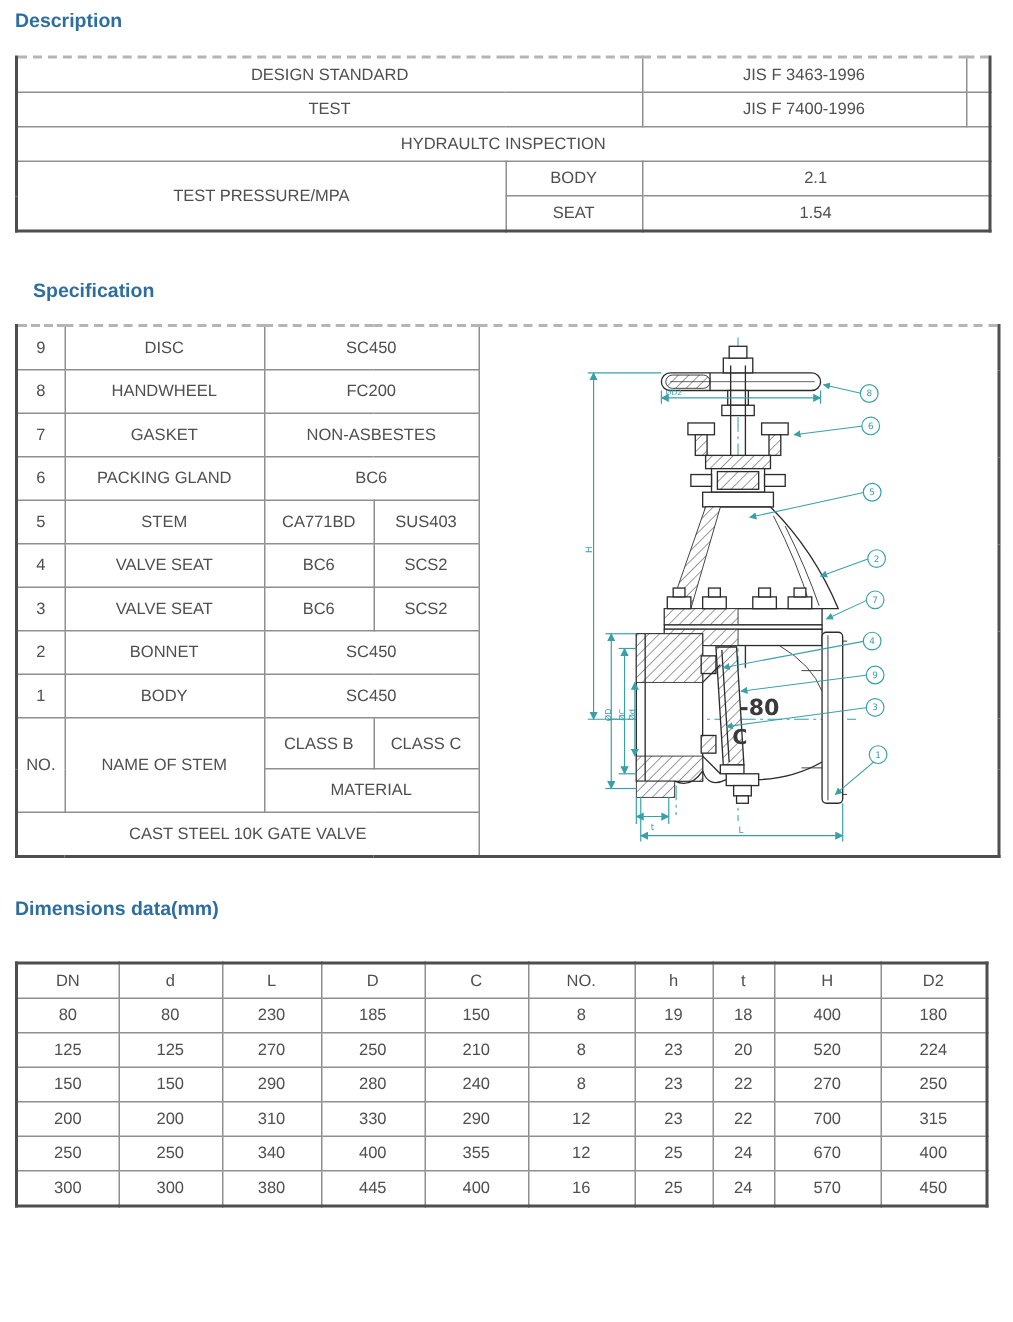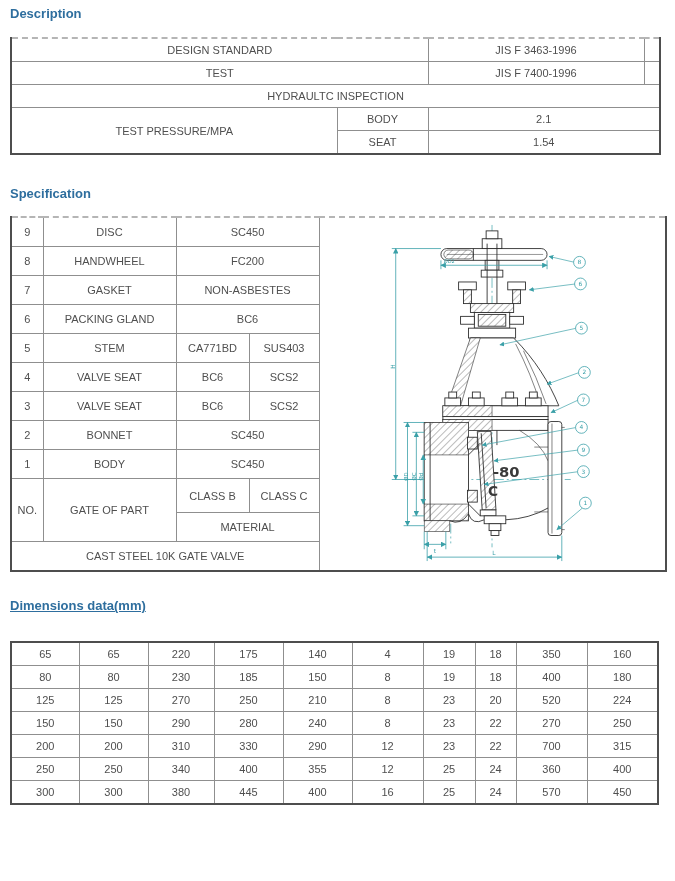--- a/index.html
+++ b/index.html
@@ -1,21 +1,21 @@
 <!DOCTYPE html>
 <html><head>
 <meta charset="utf-8">
 <style>
   html,body { margin:0; padding:0; background:#ffffff; }
   body { width:675px; font-family:"Liberation Sans", sans-serif; }
   .page { padding:4px 10px 8px 10px; }
   .heading { color:#2e6e9e; font-size:13px; font-weight:bold; margin:0; line-height:16px; }
   .h-desc { margin:2px 0 15px 0; }
-  .h-spec { margin:31px 0 14px 0; }
-  .h-dims { margin:26px 0 27px 0;text-decoration:underline; }
+  .h-spec { margin:31px 0 14px 12px; }
+  .h-dims { margin:26px 0 27px 0; }
   table.tbl { border-collapse:collapse; width:596px; table-layout:fixed;
               font-size:11px; color:#4f4f4f; text-align:center; background:#fff;
               border:2px solid #4e4e4e; }
   table.dashed-top { border-top:2px dashed #b5b5b5; }
   .tbl td { border:1px solid #8f8f8f; padding:0 3px; overflow:hidden; vertical-align:middle; }
   .desc td { height:22px; }
   .spec td { height:28px; }
   .dims td { height:22px; }
   .drawing-cell { padding:1px; vertical-align:middle; }
   .drawing-cell svg { display:block; margin:0 auto; }
@@ -307,21 +307,21 @@
       <td>BONNET</td>
       <td colspan="2">SC450</td>
     </tr>
     <tr>
       <td>1</td>
       <td>BODY</td>
       <td colspan="2">SC450</td>
     </tr>
     <tr>
       <td rowspan="2">NO.</td>
-      <td rowspan="2">GATE OF PART</td>
+      <td rowspan="2">NAME OF STEM</td>
       <td>CLASS B</td>
       <td>CLASS C</td>
     </tr>
     <tr>
       <td colspan="2">MATERIAL</td>
     </tr>
     <tr>
       <td colspan="4">CAST STEEL 10K GATE VALVE</td>
     </tr>
   </tbody>
@@ -336,31 +336,31 @@
         <col style="width:66px">
         <col style="width:69px">
         <col style="width:69px">
       <col style="width:71px">
         <col style="width:52px">
         <col style="width:41px">
         <col style="width:71px">
         <col style="width:71px">
     </colgroup>
     <tbody>
-    <tr>
-      <td>65</td>
-      <td>65</td>
-      <td>220</td>
-      <td>175</td>
-      <td>140</td>
-      <td>4</td>
-      <td>19</td>
-      <td>18</td>
-      <td>350</td>
-      <td>160</td>
+        <tr>
+      <td>DN</td>
+      <td>d</td>
+      <td>L</td>
+      <td>D</td>
+      <td>C</td>
+      <td>NO.</td>
+      <td>h</td>
+      <td>t</td>
+      <td>H</td>
+      <td>D2</td>
     </tr>
     <tr>
       <td>80</td>
       <td>80</td>
       <td>230</td>
       <td>185</td>
       <td>150</td>
       <td>8</td>
       <td>19</td>
       <td>18</td>
@@ -405,21 +405,21 @@
     </tr>
     <tr>
       <td>250</td>
       <td>250</td>
       <td>340</td>
       <td>400</td>
       <td>355</td>
       <td>12</td>
       <td>25</td>
       <td>24</td>
-      <td>360</td>
+      <td>670</td>
       <td>400</td>
     </tr>
     <tr>
       <td>300</td>
       <td>300</td>
       <td>380</td>
       <td>445</td>
       <td>400</td>
       <td>16</td>
       <td>25</td>

